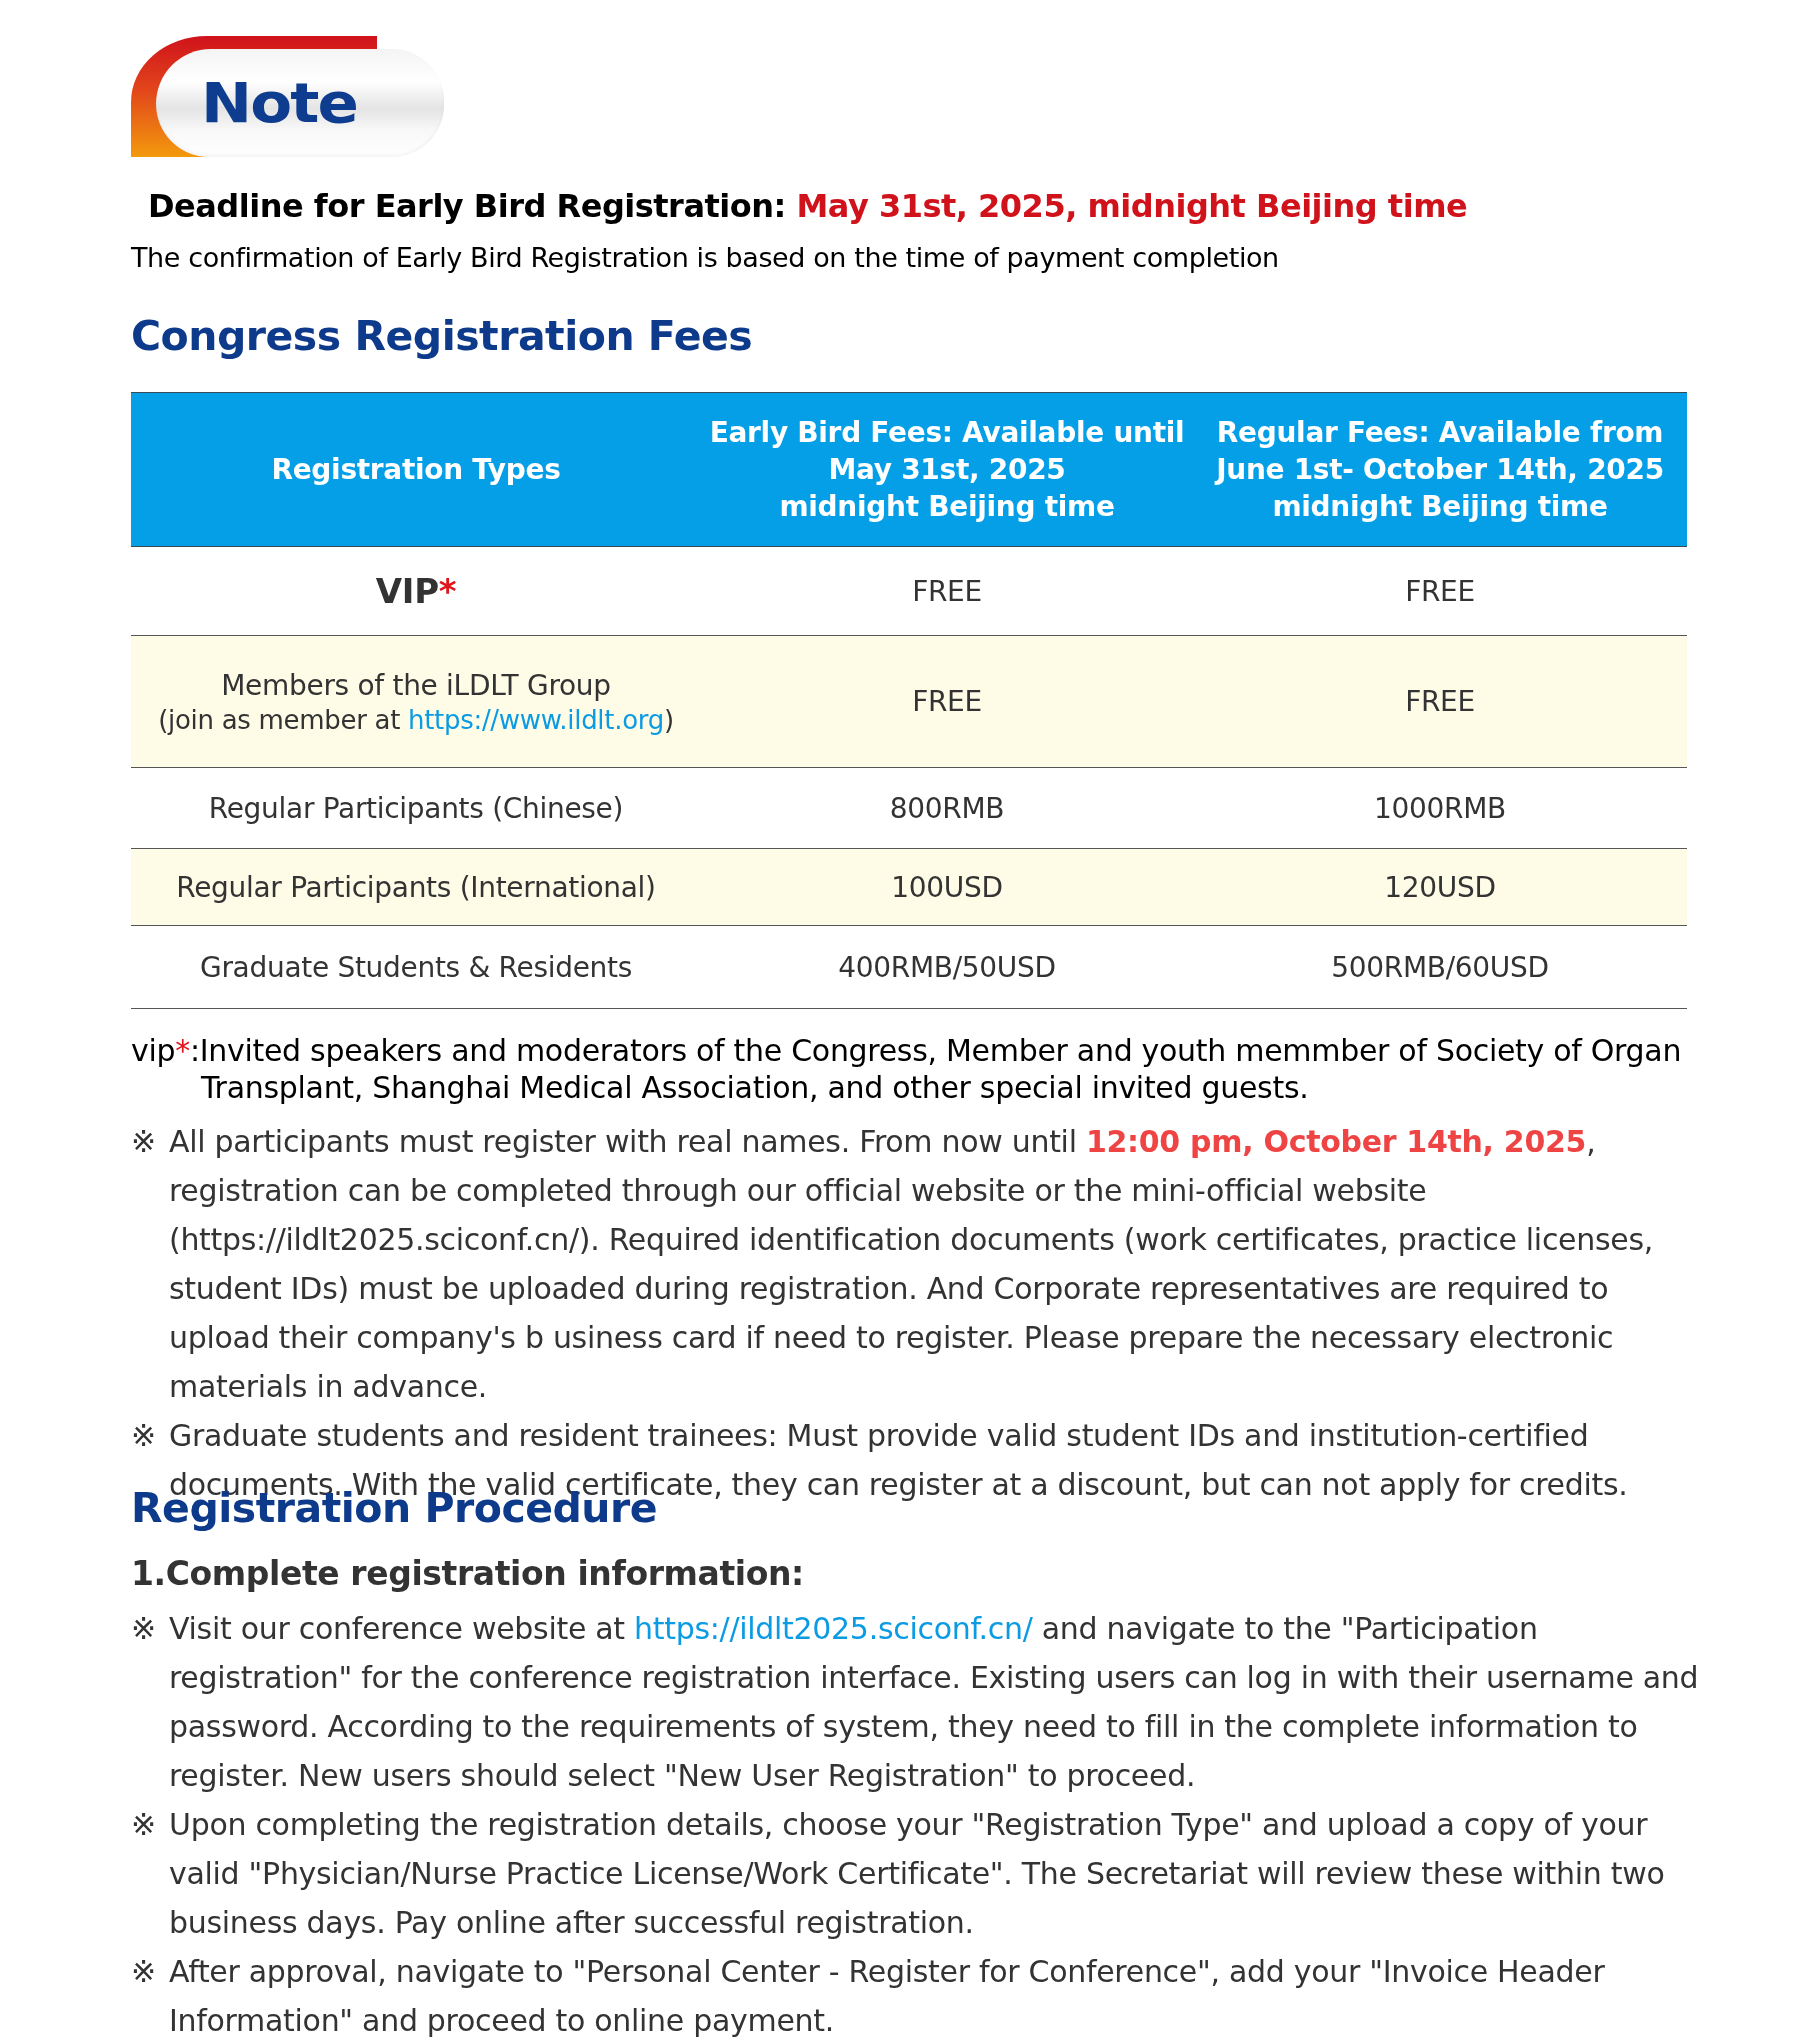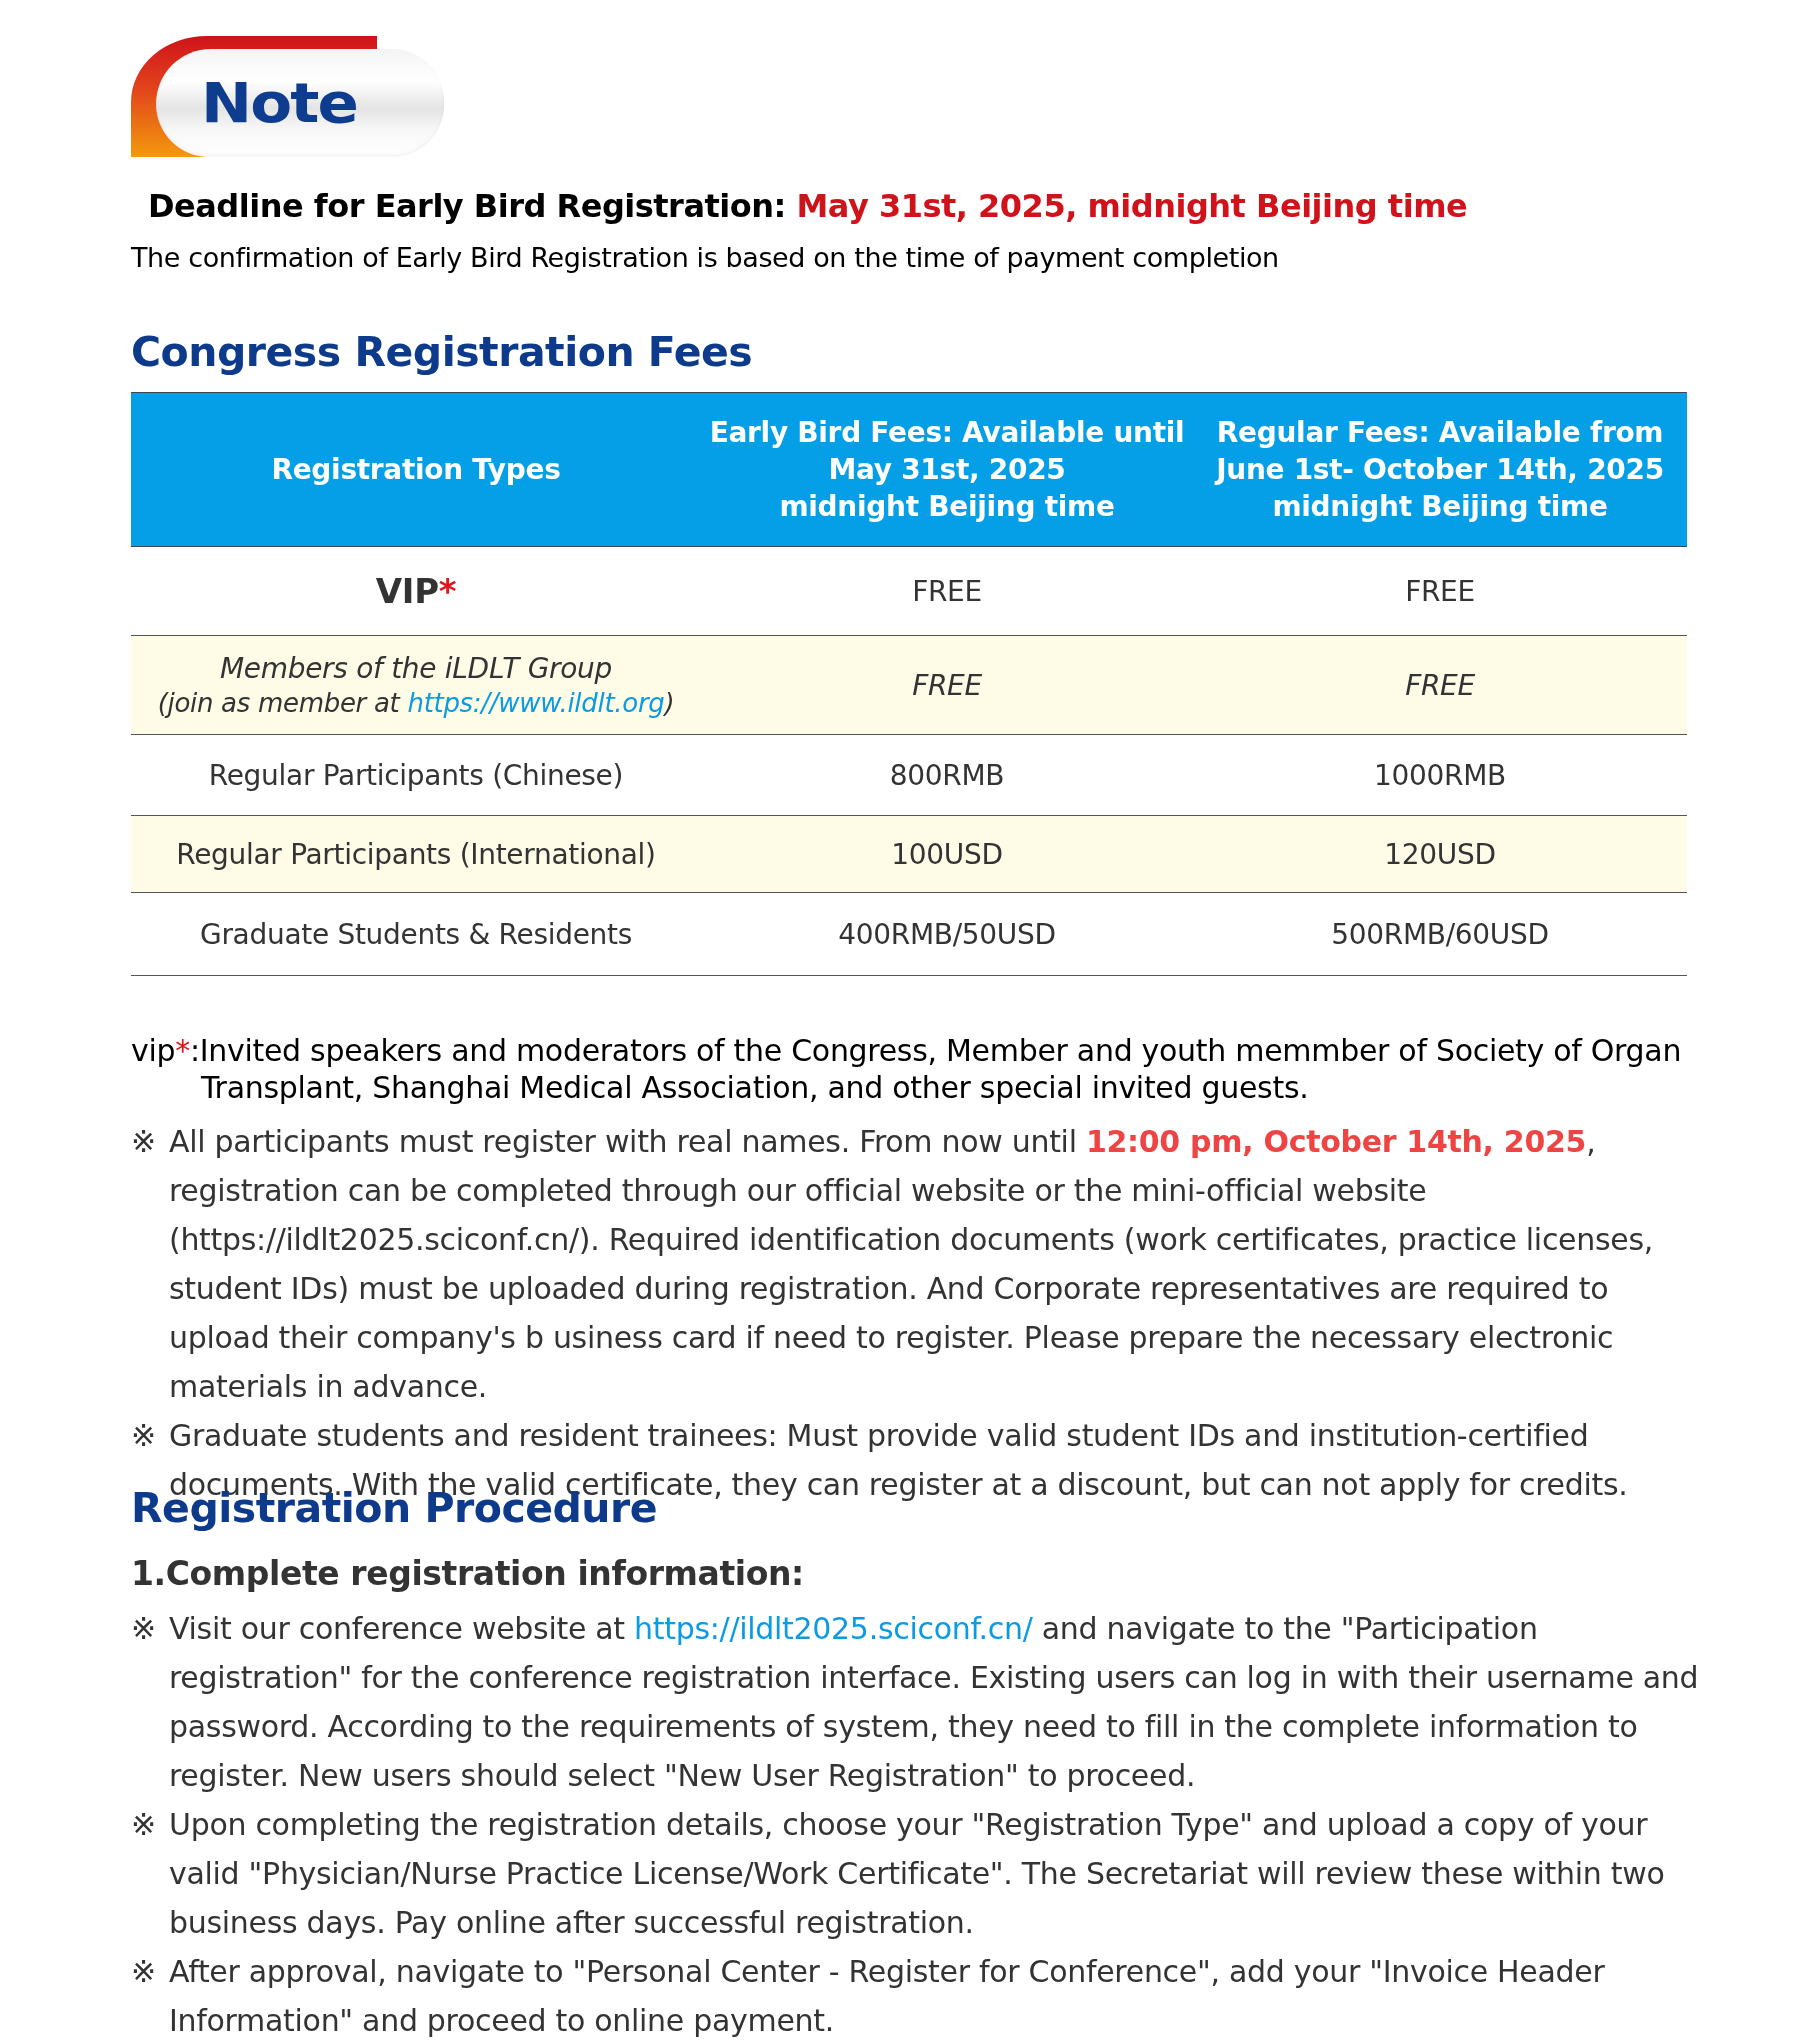--- a/index.html
+++ b/index.html
@@ -40,21 +40,21 @@
     .confirm {
       position: absolute; left: 0; top: 242px; font-size: 27px; color: #000; white-space: nowrap;
       letter-spacing: -0.4px;
       text-align: center;
     }
 
     h2.section-title {
       position: absolute; left: 0; font-size: 41px; font-weight: bold; color: #0d3a8a;
       letter-spacing: -0.5px; white-space: nowrap;
     }
-    #title-fees { top: 328px; }
+    #title-fees { top: 312px; }
     #title-proc { top: 1484px; }
 
     
     .fees-table {
       position: absolute; left: 0; top: 392px; width: 1556px;
       border-collapse: collapse; table-layut: fixed;
     }
     .fees-table th {
       background: #049fe7; color: #ffffff; font-weight: bold; font-size: 28px;
       line-height: 37px; text-align: center; height: 154px;
@@ -64,21 +64,21 @@
     .fees-table td {
       text-align: center; color: #333; font-size: 28px; letter-spacing: -0.3px;
       border-bottom: 1.9px solid #555555;
     }
     .fees-table tr.alt td { background: #fefbe7; }
     .fees-table col.c1 { width: 570px; }
     .fees-table col.c2 { width: 492px; }
     .fees-table col.c3 { width: 494px; }
     .row-vip td { height: 89px; }
     .row-vip td.type { font-size: 34px; font-weight: bold; }
-    .row-member td { height: 99px; font-style: italic; }
+    .row-member td { height: 132px; }
     .row-chinese td { height: 81px; }
     .row-intl td { height: 77px; }
     .row-grad td { height: 83px; }
     .red-star { color: #e0141b; }
     .link { color: #0a9be3; }
     .member-sub { font-size: 26px; display: block; line-height: 32px; }
     .member-main { display: block; line-height: 36px; }
 
     
     .notes { position: absolute; left: 0; top: 1032px; width: 1571px; }

